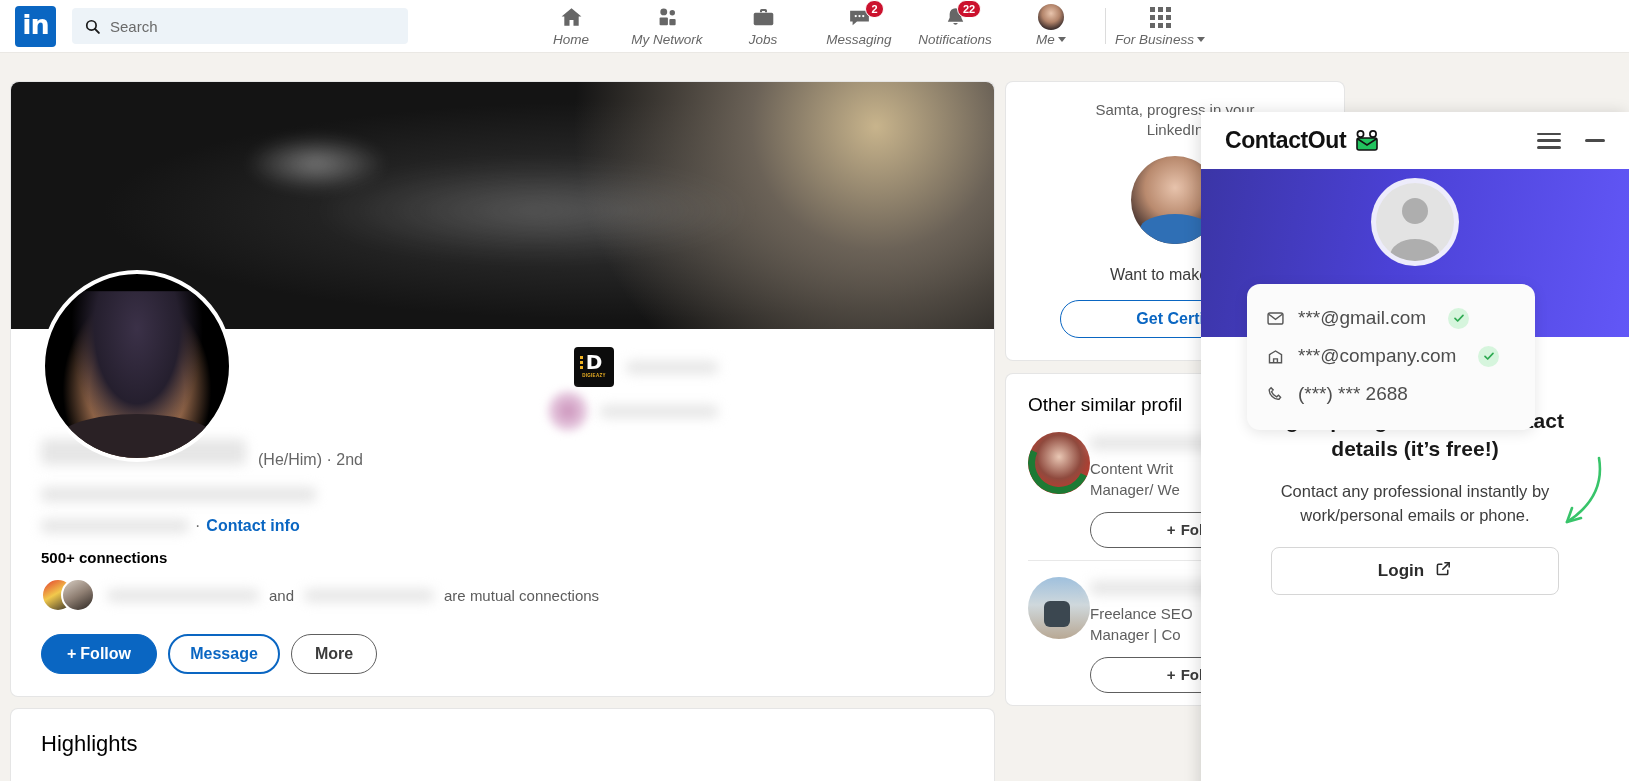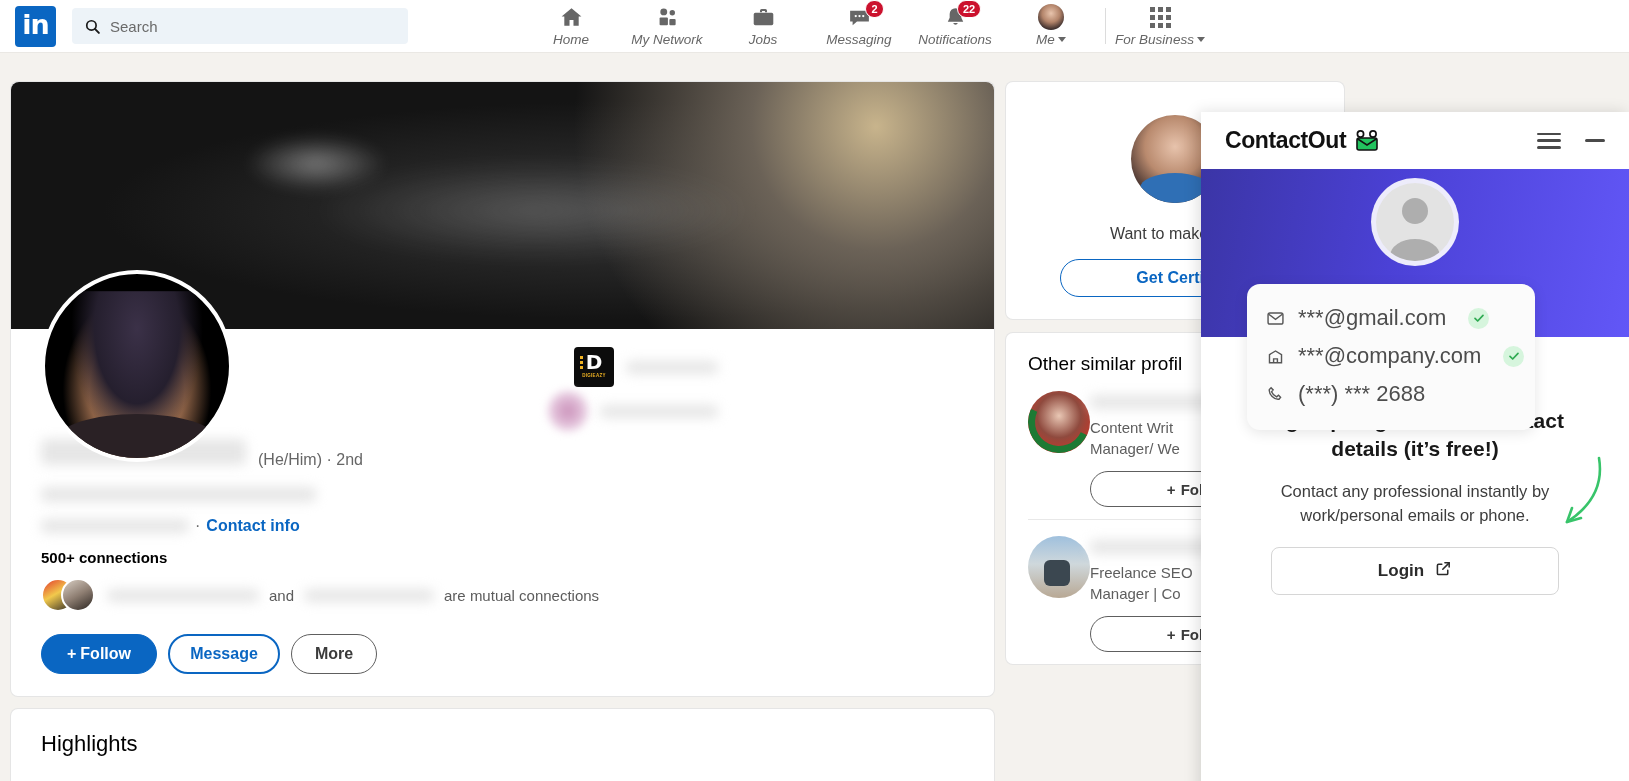--- a/index.html
+++ b/index.html
@@ -244,21 +244,21 @@
   .co-hero-avatar .h { position: absolute; left: 50%; top: 15px; transform: translateX(-50%); width: 26px; height: 26px; border-radius: 50%; background: #aeaeae; }
   .co-hero-avatar .b { position: absolute; left: 50%; bottom: -12px; transform: translateX(-50%); width: 50px; height: 34px; border-radius: 50% 50% 0 0; background: #aeaeae; }
 
   .co-contact-card {
     position: absolute; left: 46px; top: 172px; width: 288px;
     background: #fbfbfb; border-radius: 13px; padding: 15px 18px 17px;
     box-shadow: 0 3px 14px rgba(0,0,0,0.10);
   }
   .co-line { display: flex; align-items: center; gap: 13px; height: 38px; }
   .co-line .ic { width: 20px; display: flex; justify-content: center; color: #575757; flex: none; }
-  .co-line .val { font-size: 22px; color: #4d4d4d; }
+  .co-line .val { font-size: 19px; color: #4d4d4d; }
   .co-check {
     width: 21px; height: 21px; border-radius: 50%; background: #d6f5dd;
     display: flex; align-items: center; justify-content: center; margin-left: 9px; flex: none;
   }
 
   .co-arrow { position: absolute; right: 22px; top: 340px; width: 70px; height: 78px; }
 
   .co-body { padding: 70px 30px 0; text-align: center; }
   .co-h1 { font-size: 21px; font-weight: bold; color: #191919; line-height: 1.35; }
   .co-sub { font-size: 16.5px; color: #3d3d3d; margin-top: 16px; line-height: 1.45; }
@@ -457,20 +457,24 @@
     </div>
 
     <div class="card hl-card">
       <div class="hl-title">Highlights</div>
 
     </div>
   </div>
 
   <div class="col-right">
     <div class="rcard rc1">
+      <div class="rc1-title">
+        <span>Samta, progress in your</span><br>
+        <span>LinkedIn</span>
+      </div>
       <div class="rc1-avatar"></div>
       <div class="rc1-sub">Want to make a gr</div>
       <div class="rc1-btn">Get Certifi</div>
     </div>
 
     <div class="rcard rc2">
       <div class="rc2-title">Other similar profil</div>
 
       <div class="sim-row">
         <span class="sim-av a1"></span>

